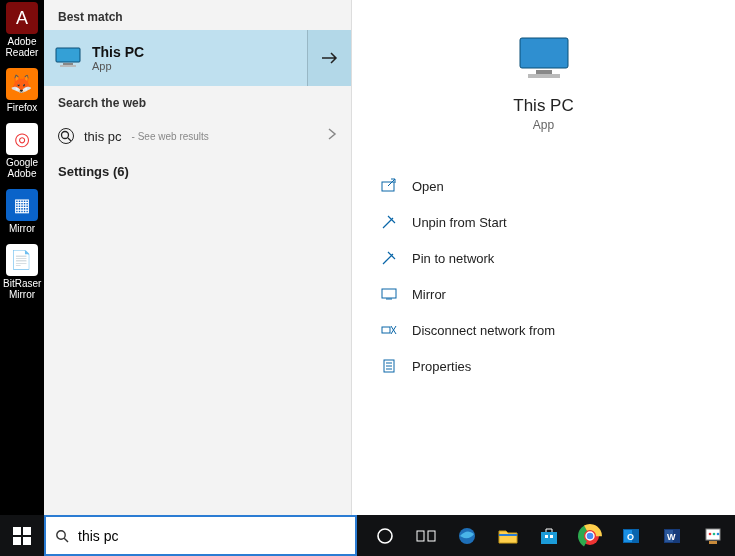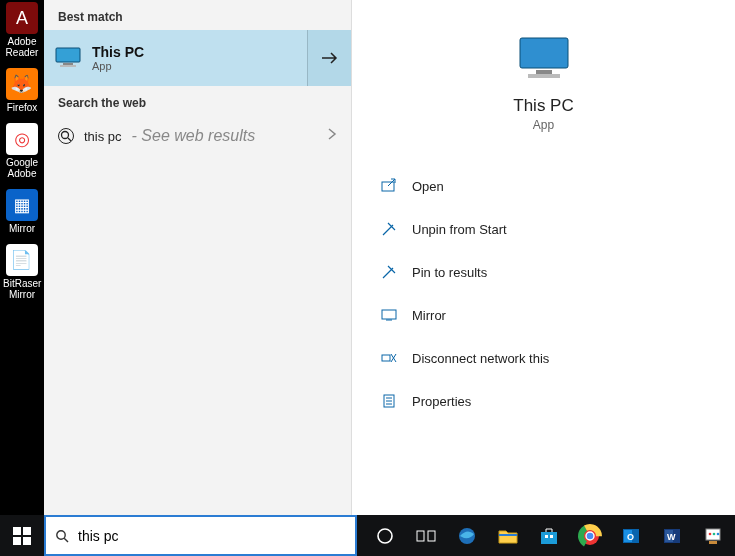--- a/index.html
+++ b/index.html
@@ -39,32 +39,32 @@
   .best-match-row .bm-arrow {
     width:44px; border-left:1px solid rgba(0,0,0,.15);
     display:flex;align-items:center;justify-content:center; background:#b3d8e8;
     font-size:18px; color:#222;
   }
   .web-row {
     height:40px; display:flex; align-items:center; padding:0 14px; gap:10px; cursor:default;
   }
   .web-row .wicon { width:16px;height:16px;display:flex;align-items:center;justify-content:center;color:#222;border:1.5px solid #222;border-radius:50%;font-size:9px;}
   .web-row .wtxt { font-size:13px; color:#222;}
-  .web-row .whint{ font-size:16px; color:#888;font-style:italic;}
+  .web-row .whint{ font-size:10px; color:#888;}
   .web-row .wchev{ margin-left:auto; color:#888; font-size:16px;}
   .settings-row { font-size:13px; font-weight:600; color:#222; padding:8px 14px; cursor:default;}
 
   .sp-right {
     flex:1; background:#fff; padding:34px 28px 0 28px; position:relative;
   }
   .preview-hdr { text-align:center; margin-bottom:40px; color:#222;}
   .preview-hdr .pc-icon { width:60px;height:50px;margin:0 auto 12px auto; display:flex;align-items:center;justify-content:center;}
   .preview-hdr .pt { font-size:17px; font-weight:400;}
   .preview-hdr .ps { font-size:12px; color:#666; margin-top:2px;}
-  .actions { display:flex; flex-direction:column; gap:15px;}
+  .actions { display:flex; flex-direction:column; gap:8px;}
   .action-item { height:28px; display:flex; align-items:center; gap:14px; font-size:13px; color:#222; cursor:default;}
   .action-item .ai-icon { width:18px;height:18px;display:flex;align-items:center;justify-content:center;color:#0a66a8;font-size:13px;}
 
   
   .taskbar {
     position:absolute; left:0; bottom:0; width:735px; height:41px;
     background:#111214; display:flex; align-items:stretch;
   }
   .tb-start {
     width:44px; display:flex;align-items:center;justify-content:center; color:#fff; cursor:default;
@@ -146,20 +146,21 @@
       </span>
       <span class="wtxt">this pc</span>
       <span class="whint">- See web results</span>
       <span class="wchev">
         <svg width="10" height="14" viewBox="0 0 10 14">
             <path d="M2 2 L8 7 L2 12" stroke="#888" stroke-width="1.5" fill="none"></path>
           </svg>
       </span>
     </div>
 
+    <div class="settings-row">Settings (6)</div>
   </div>
 
   <div class="sp-right">
     <div class="preview-hdr">
       <div class="pc-icon">
         <svg width="60" height="50" viewBox="0 0 60 50">
           <rect x="6" y="4" width="48" height="30" rx="2" fill="#2f8fd0" stroke="#0a4f77"></rect>
           <rect x="22" y="36" width="16" height="4" fill="#888"></rect>
           <rect x="14" y="40" width="32" height="4" fill="#bbb"></rect>
         </svg>
@@ -184,39 +185,39 @@
             </svg>
           </span>
           <span>Unpin from Start</span>
         </div>
         <div class="action-item">
           <span class="ai-icon">
             <svg width="14" height="14" viewBox="0 0 14 14">
               <path d="M3 11 L11 3 M6 1 L13 8 M1 13 L4 10" stroke="#0a66a8" fill="none" stroke-width="1.2"></path>
             </svg>
           </span>
-          <span>Pin to results</span>
+          <span>Pin to network</span>
         </div>
         <div class="action-item">
           <span class="ai-icon">
             <svg width="16" height="12" viewBox="0 0 16 12">
               <rect x="1" y="1" width="14" height="9" stroke="#0a66a8" fill="none"></rect>
               <line x1="5" y1="11" x2="11" y2="11" stroke="#0a66a8"></line>
             </svg>
           </span>
           <span>Mirror</span>
         </div>
         <div class="action-item">
           <span class="ai-icon">
             <svg width="16" height="12" viewBox="0 0 16 12">
               <rect x="1" y="3" width="8" height="6" stroke="#0a66a8" fill="none"></rect>
               <path d="M10 2 L15 10 M15 2 L10 10" stroke="#0a66a8" fill="none"></path>
             </svg>
           </span>
-          <span>Disconnect network this</span>
+          <span>Disconnect network from</span>
         </div>
         <div class="action-item">
           <span class="ai-icon">
             <svg width="14" height="14" viewBox="0 0 14 14">
               <rect x="2" y="1" width="10" height="12" stroke="#0a66a8" fill="none"></rect>
               <line x1="4" y1="4" x2="10" y2="4" stroke="#0a66a8"></line>
               <line x1="4" y1="7" x2="10" y2="7" stroke="#0a66a8"></line>
               <line x1="4" y1="10" x2="10" y2="10" stroke="#0a66a8"></line>
             </svg>
           </span>

